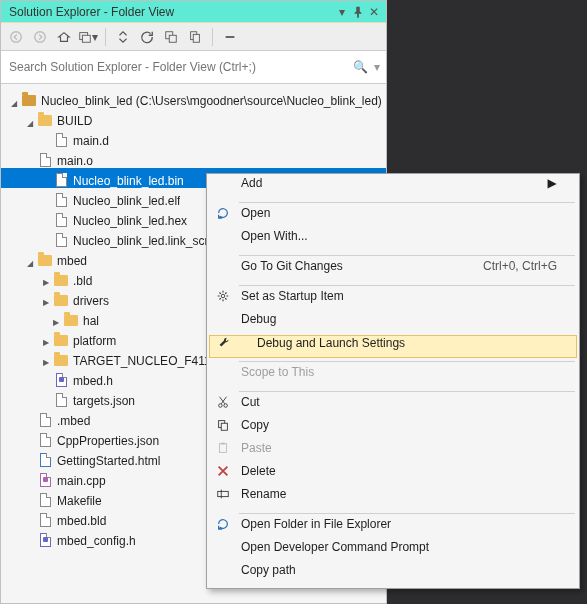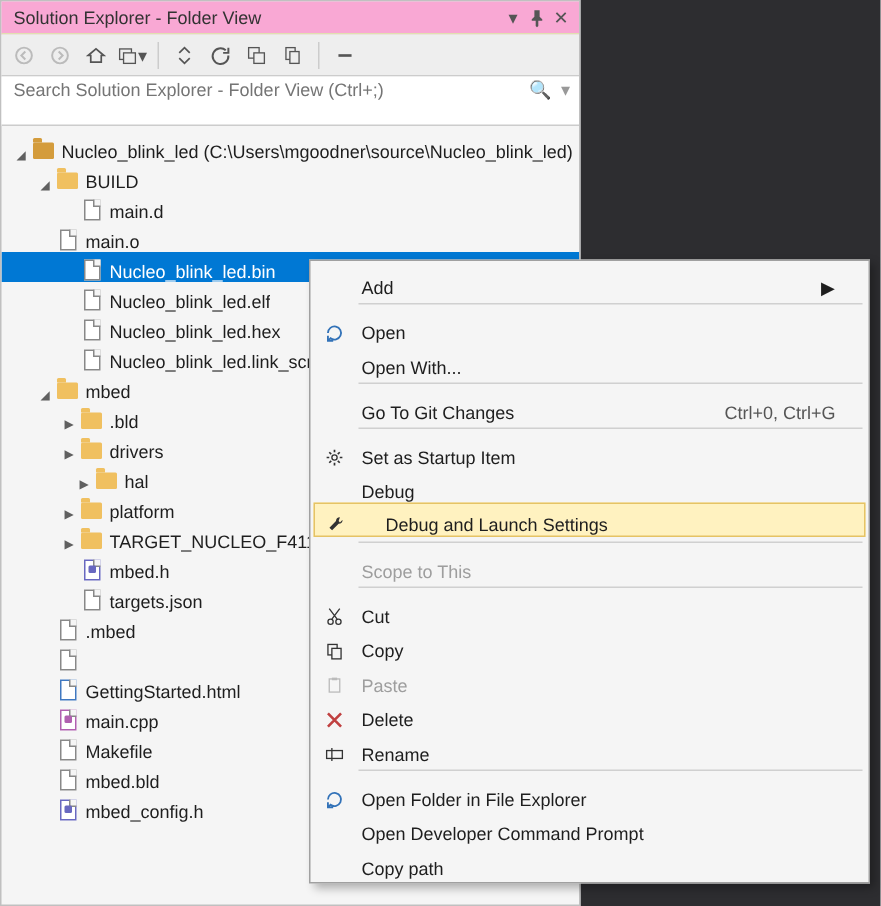--- a/index.html
+++ b/index.html
@@ -1,24 +1,24 @@
 <!DOCTYPE html>
 <html><head>
 <meta charset="utf-8">
 <style>
   * { box-sizing: border-box; margin: 0; padding: 0; font-family: "Segoe UI", Tahoma, sans-serif; font-size: 12px; }
   body { background: #2d2d30; width: 587px; height: 604px; overflow: hidden; color: #1e1e1e; }
   .panel { width: 387px; height: 604px; background: #f5f5f5; border: 1px solid #c0c0c0; position: relative; }
-  .titlebar { height: 22px; background: #f9a8d4; display: flex; align-items: center; padding: 0 4px; border-bottom: 1px solid #e0e0b0; }
+  .titlebar { height: 22px; background: #5eead4; display: flex; align-items: center; padding: 0 4px; border-bottom: 1px solid #e0e0b0; }
   .titlebar .title { flex: 1; padding-left: 4px; color: #333; }
   .titlebar .ticon { width: 16px; height: 16px; display: flex; align-items: center; justify-content: center; color: #555; cursor: pointer; }
   .toolbar { height: 28px; background: #eee; border-bottom: 1px solid #ccc; display: flex; align-items: center; padding: 0 4px; gap: 2px; }
   .tbtn { width: 22px; height: 22px; display: flex; align-items: center; justify-content: center; color: #555; border-radius: 2px; }
   .tsep { width: 1px; height: 18px; background: #ccc; margin: 0 4px; }
-  .searchbar { height: 24px; background: #fff; border-bottom: 1px solid #ccc; display: flex; align-items: flex-end; padding: 16px 4px; }
+  .searchbar { height: 24px; background: #fff; border-bottom: 1px solid #ccc; display: flex; align-items: center; padding: 16px 4px; }
   .searchbar input { flex: 1; border: none; outline: none; background: transparent; color: #999; padding-left: 4px; }
   .tree { padding: 4px 0; overflow: auto; }
   .row { height: 20px; display: flex; align-items: flex-end; white-space: nowrap; padding-left: 6px; cursor: default; }
   .row.sel { background: #0078d4; color: #fff; }
   .twisty { width: 14px; color: #606060; font-size: 10px; display: flex; justify-content: center; }
   .twisty.open::before { content: "◢"; font-size: 8px; }
   .twisty.closed::before { content: "▶"; font-size: 8px; transform: translateY(-1px); }
   .ficon { width: 16px; height: 16px; margin-right: 4px; display: flex; align-items: center; justify-content: center; }
   .folder { width: 14px; height: 11px; background: #f0c060; border-radius: 1px; position: relative; }
   .folder::before { content: ""; position: absolute; top: -3px; left: 0; width: 6px; height: 3px; background: #f0c060; border-radius: 1px 1px 0 0; }
@@ -26,21 +26,21 @@
   .folder.root::before { background: #d49c3c; }
   .file { width: 11px; height: 14px; background: #fff; border: 1px solid #888; position: relative; }
   .file::before { content: ""; position: absolute; top: -1px; right: -1px; width: 4px; height: 4px; background: #f5f5f5; border-left: 1px solid #888; border-bottom: 1px solid #888; }
   .file.cpp { border-color: #b060b0; }
   .file.h { border-color: #6868c0; }
   .file.cpp::after, .file.h::after { content:""; position:absolute; left:2px; top:3px; width:5px; height:5px; background:#b060b0; border-radius:1px;}
   .file.h::after{ background:#6868c0;}
   .file.html { border-color: #4078c0; }
   .label { overflow: hidden; text-overflow: ellipsis; }
   .ctxmenu { position: absolute; left: 206px; top: 173px; width: 374px; background: #f5f5f5; border: 1px solid #a0a0a0; box-shadow: 3px 3px 6px rgba(0,0,0,0.3); padding: 2px; }
-  .mitem { height: 23px; display: flex; align-items: flex-end; padding-right: 20px; color: #1e1e1e; }
+  .mitem { height: 23px; display: flex; align-items: flex-start; padding-right: 20px; color: #1e1e1e; }
   .mitem .micon { width: 28px; display: flex; align-items: center; justify-content: center; color: #333; }
   .mitem .mlabel { flex: 1; padding-left: 4px; }
   .mitem .mshort { color: #555; }
   .mitem .marr { width: 10px; text-align: center; }
   .mitem.hover { background: #fff2c0; border: 1px solid #e5c365; height: 23px; padding-right: 19px; gap: 16px;}
   .mitem.hover .micon { width: 27px; }
   .mitem.disabled { color: #9e9e9e; }
   .msep { height: 1px; background: #d0d0d0; margin: 3px 2px 3px 30px; }
   svg { width: 14px; height: 14px; }
 </style>
@@ -227,20 +227,21 @@
     <div class="row" style="padding-left:36px">
         <span class="ficon">
           <span class="file"></span>
         </span>
         <span class="label">.mbed</span>
       </div>
     <div class="row" style="padding-left:36px">
         <span class="ficon">
           <span class="file"></span>
         </span>
+        <span class="label">CppProperties.json</span>
       </div>
     <div class="row" style="padding-left:36px">
         <span class="ficon">
           <span class="file html"></span>
         </span>
         <span class="label">GettingStarted.html</span>
       </div>
     <div class="row" style="padding-left:36px">
         <span class="ficon">
           <span class="file cpp"></span>

